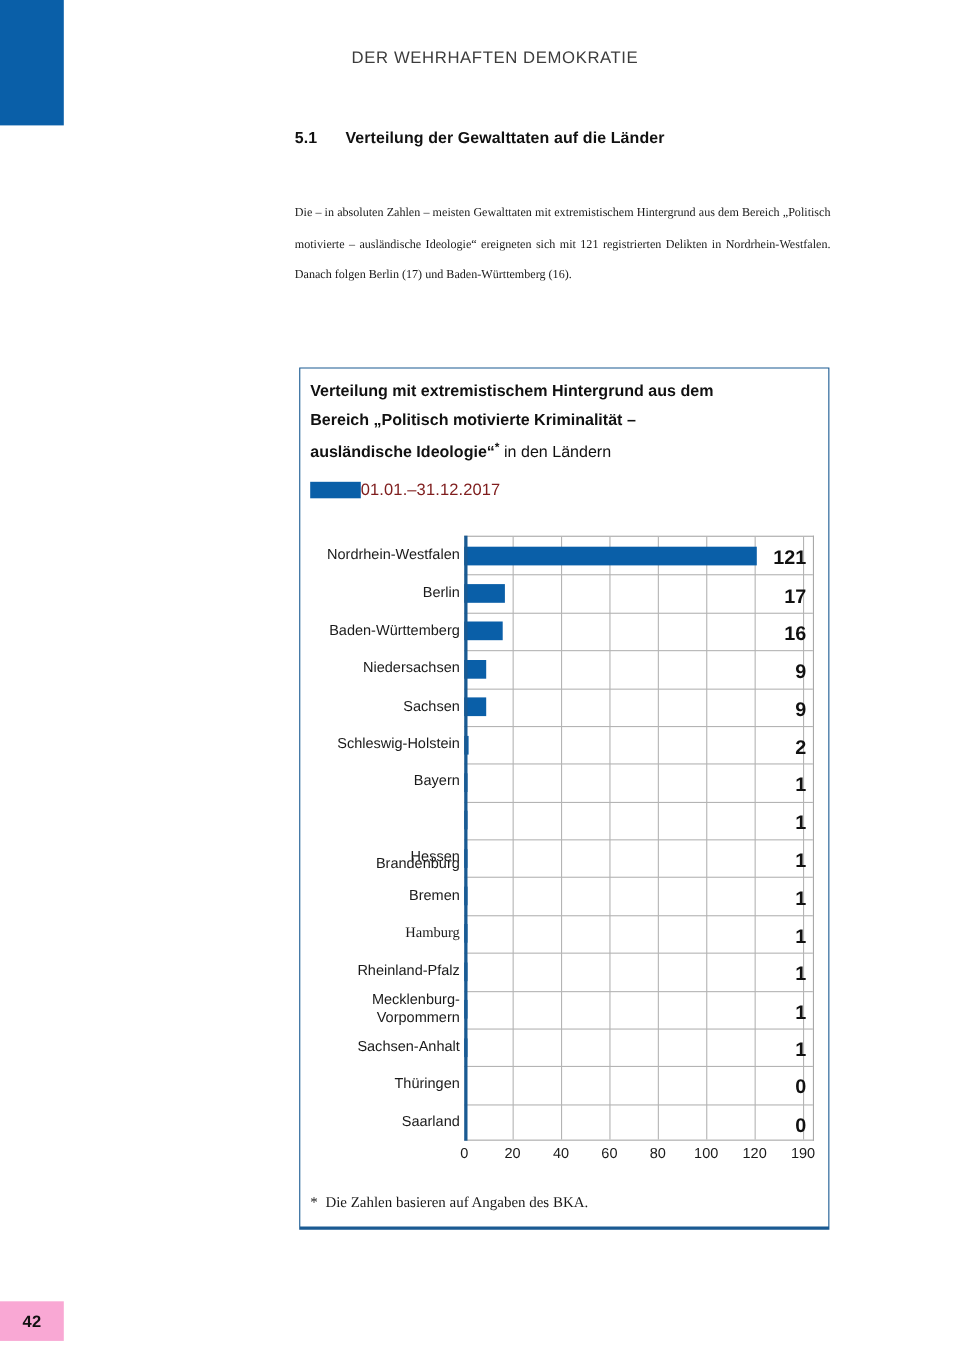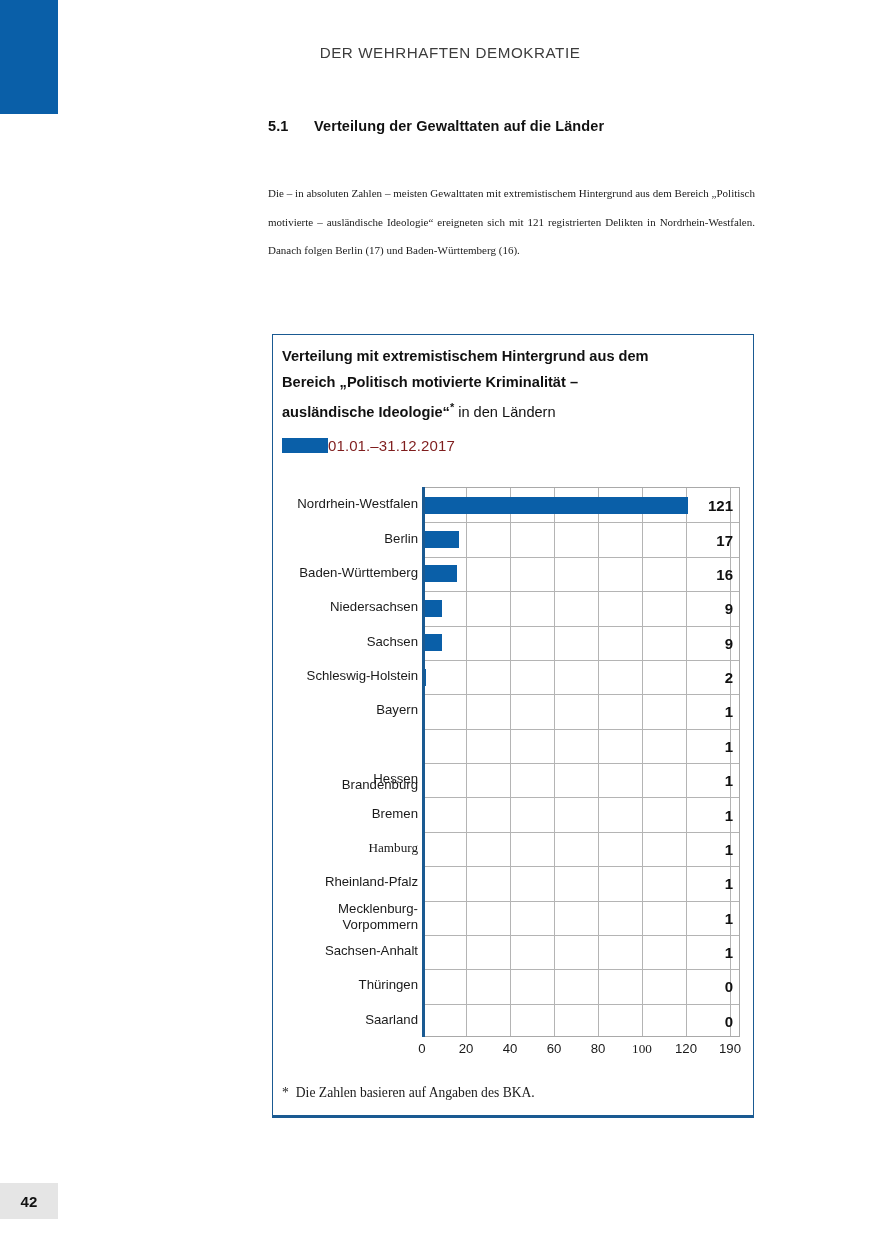--- a/index.html
+++ b/index.html
@@ -24,21 +24,21 @@
     width: 58px;
     height: 114px;
     background: #0a5fa8;
   }
   #page-number-box {
     position: absolute;
     left: 0;
     top: 1183px;
     width: 58px;
     height: 36px;
-    background: #e5e5e5;
+    background: #f9a8d4;
     display: flex;
     align-items: center;
     justify-content: center;
   }
   #page-number-box .pg {
     font-family: "Liberation Sans", sans-serif;
     font-weight: bold;
     font-size: 15px;
     color: #111;
     letter-spacing: .2px;
@@ -203,21 +203,21 @@
     position: absolute;
     height: 17px;
     background: #0a5fa8;
     z-index: 3;
   }
   .val-label {
     position: absolute;
     right: 6px;
     font-family: "Liberation Sans", sans-serif;
     font-weight: bold;
-    font-size: 15px;
+    font-size: 18px;
     color: #111;
     z-index: 4;
     text-align: right;
   }
 
   
   #x-ticks {
     position: absolute;
     left: 149px;
     top: 562px;
@@ -345,21 +345,21 @@
         <div class="val-label" style="top: 490.438px;">0</div>
         <div class="val-label" style="top: 524.812px;">0</div>
       </div>
     <div id="y-axis-line"></div>
     <div id="x-ticks">
         <div class="xtick" style="left: 0px;">0</div>
         <div class="xtick" style="left: 44px;">20</div>
         <div class="xtick" style="left: 88px;">40</div>
         <div class="xtick" style="left: 132px;">60</div>
         <div class="xtick" style="left: 176px;">80</div>
-        <div class="xtick" style="left: 220px; font-family: Liberation Serif, serif;">100</div>
+        <div class="xtick" style="left: 220px;">100</div>
         <div class="xtick" style="left: 264px;">120</div>
         <div class="xtick" style="left: 308px;">190</div>
       </div>
   </div>
 
   <div id="chart-footnote">
     <span class="fn-star">*</span><span>Die Zahlen basieren auf Angaben des BKA.</span>
   </div>
 
 </div>

